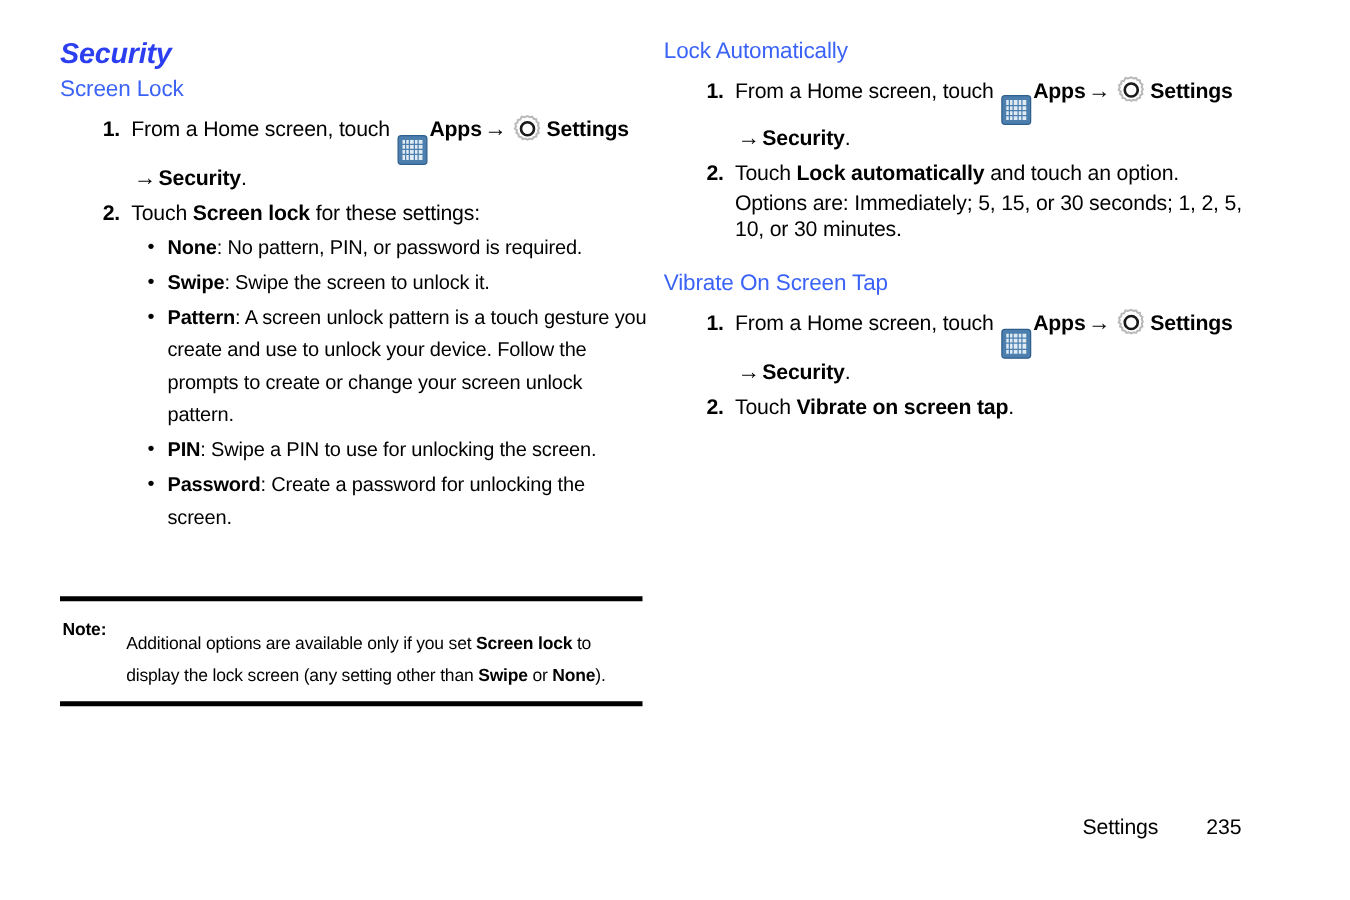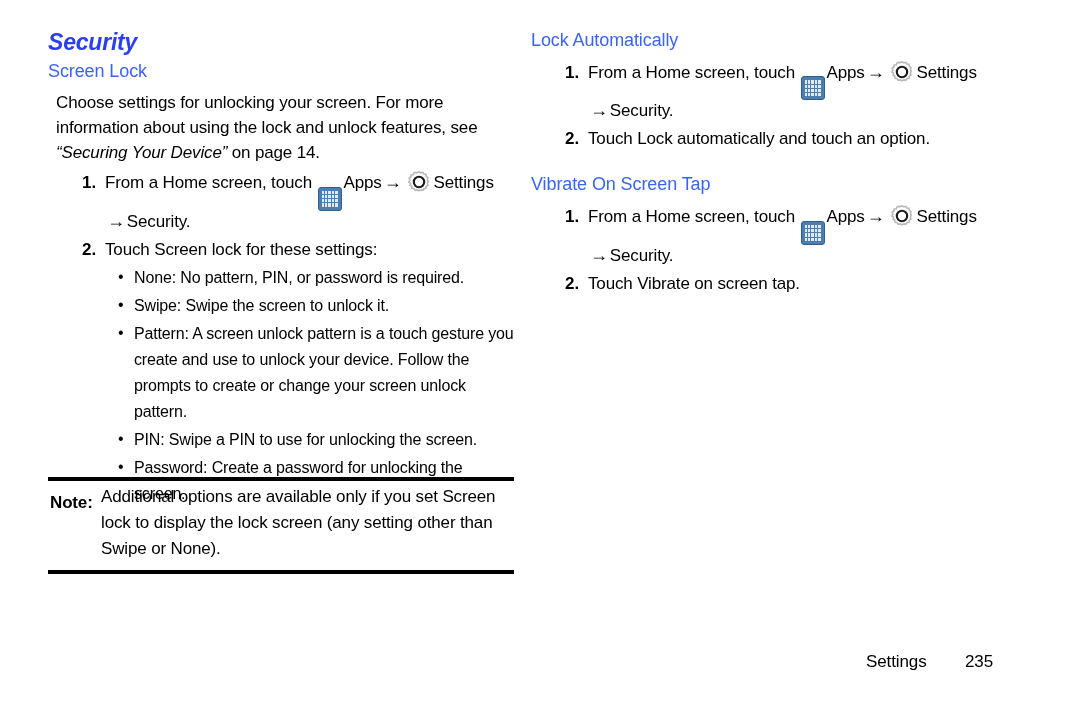--- a/index.html
+++ b/index.html
@@ -90,40 +90,40 @@
     letter-spacing: -0.15px;
   }
   .bullet .dot {
     position: absolute;
     left: 70px;
     top: -1px;
     font-size: 16px;
     line-height: 26px;
   }
 
-  b, .b { font-weight: normal; }
+  b, .b { font-weight: bold; }
   i, .i { font-style: italic; }
 
   
   .note-box {
     position: absolute;
     left: 48px;
     top: 477px;
     width: 466px;
   }
   .note-rule {
     height: 4px;
     background: #000000;
     width: 100%;
   }
   .note-body {
     position: relative;
-    font-size: 17px;
+    font-size: 14px;
     line-height: 26px;
-    padding: 3px 4px 8px 53px;
+    padding: 20px 4px 8px 53px;
     letter-spacing: -0.15px;
   }
   .note-label {
     position: absolute;
     left: 2px;
     top: 9px;
     font-weight: bold;
   }
 
   
@@ -191,21 +191,20 @@
 <body>
 
 <div class="page">
 
   <div class="col col-left">
 
     <h1 class="h-chapter">Security</h1>
 
     <h2 class="h-section">Screen Lock</h2>
 
-    <p class="para"><span>Choose settings for unlocking your screen. For more information about using the lock and unlock features, see </span><i>“Securing Your Device”</i><span> on page 14.</span></p>
 
     <div class="step">
       <span class="num">1.</span><span>From a Home screen, touch </span><span class="icon apps-icon"><span class="apps-grid">
             <i></i>
             <i></i>
             <i></i>
             <i></i>
             <i></i>
             <i></i>
             <i></i>
@@ -293,20 +292,21 @@
             <path d="M16 3.6l2.3 1.1 2.4-.6 1.4 2.1 2.5.4.3 2.5 2.1 1.4-.7 2.4 1.1 2.3-1.1 2.3.7 2.4-2.1 1.4-.3 2.5-2.5.4-1.4 2.1-2.4-.6-2.3 1.1-2.3-1.1-2.4.6-1.4-2.1-2.5-.4-.3-2.5-2.1-1.4.7-2.4L3.6 16l1.1-2.3-.7-2.4 2.1-1.4.3-2.5 2.5-.4L10.3 4.1l2.4.6z"></path>
           </g>
           <circle cx="16" cy="16" r="6.4" fill="none" stroke="#1a1a1a" stroke-width="2.6"></circle>
           <circle cx="16" cy="16" r="2.9" fill="#ffffff"></circle>
         </svg><b>Settings</b>
       <div class="sub-line"><span class="arrow">→</span><b>Security</b><span>.</span></div>
     </div>
 
     <div class="step">
       <span class="num">2.</span><span>Touch </span><b>Lock automatically</b><span> and touch an option.</span>
+      <div class="sub-line">Options are: Immediately; 5, 15, or 30 seconds; 1, 2, 5, 10, or 30 minutes.</div>
     </div>
 
     <h2 class="h-section spaced">Vibrate On Screen Tap</h2>
 
     <div class="step">
       <span class="num">1.</span><span>From a Home screen, touch </span><span class="icon apps-icon"><span class="apps-grid">
             <i></i>
             <i></i>
             <i></i>
             <i></i>

